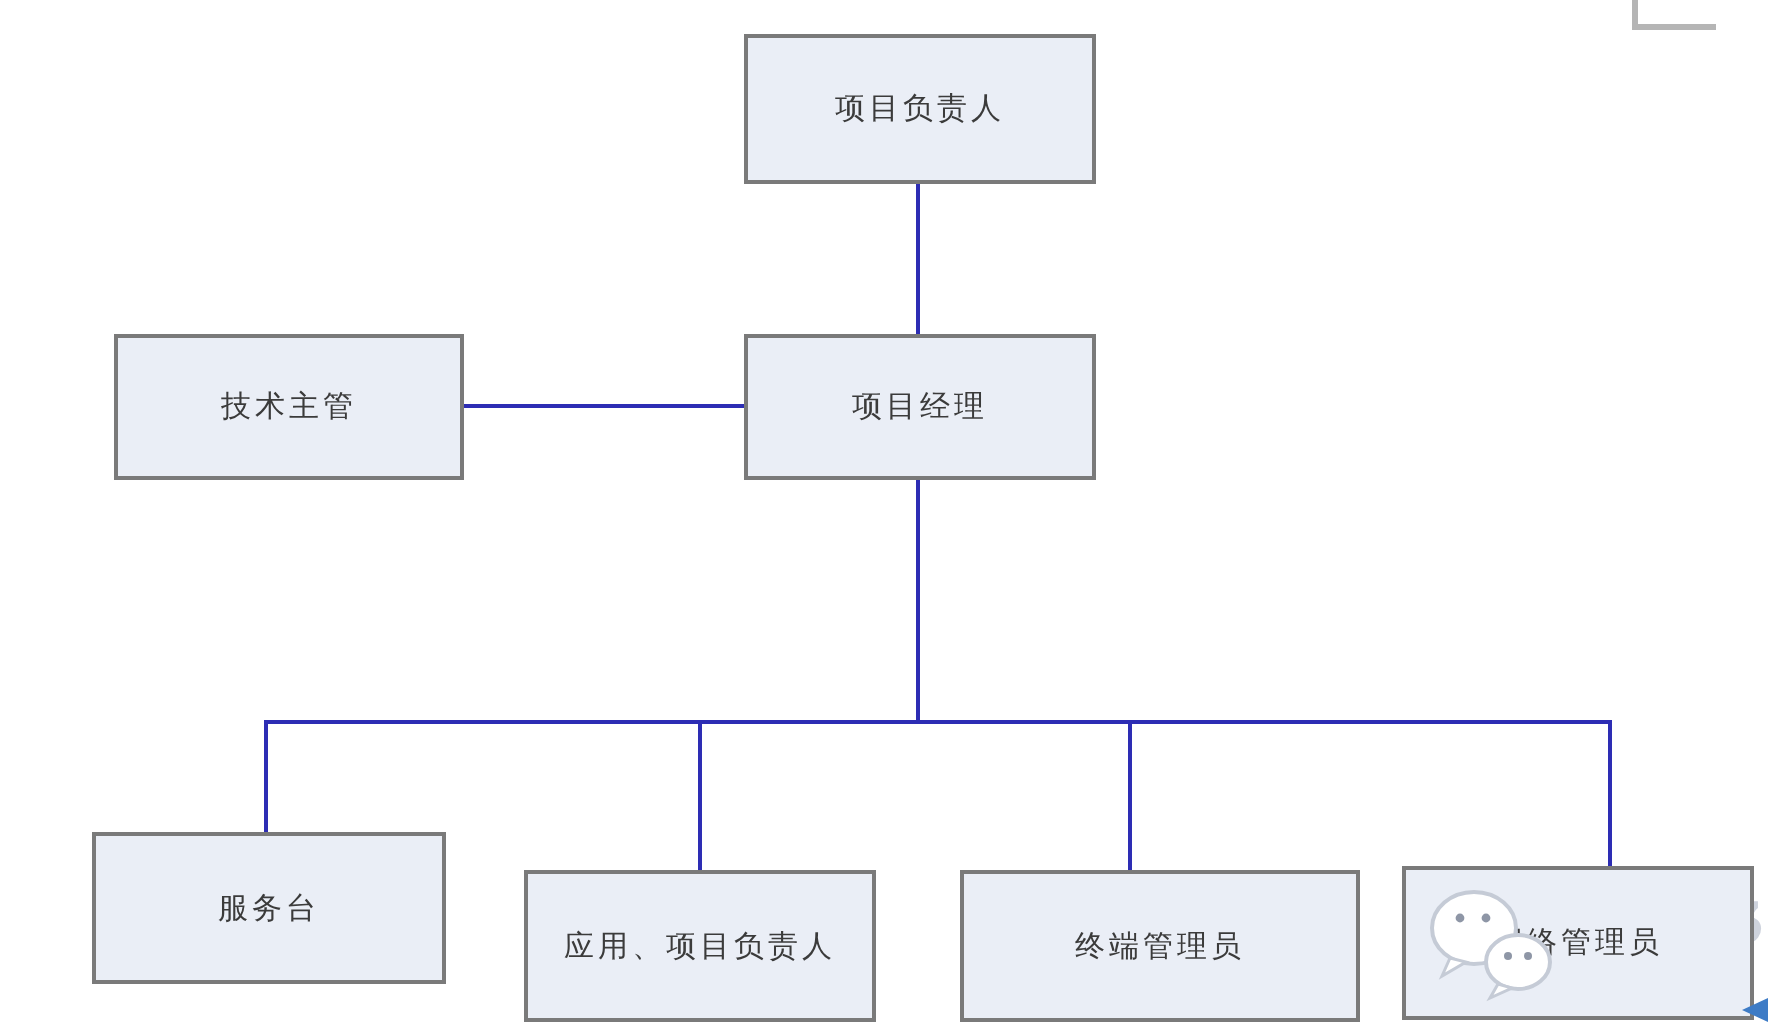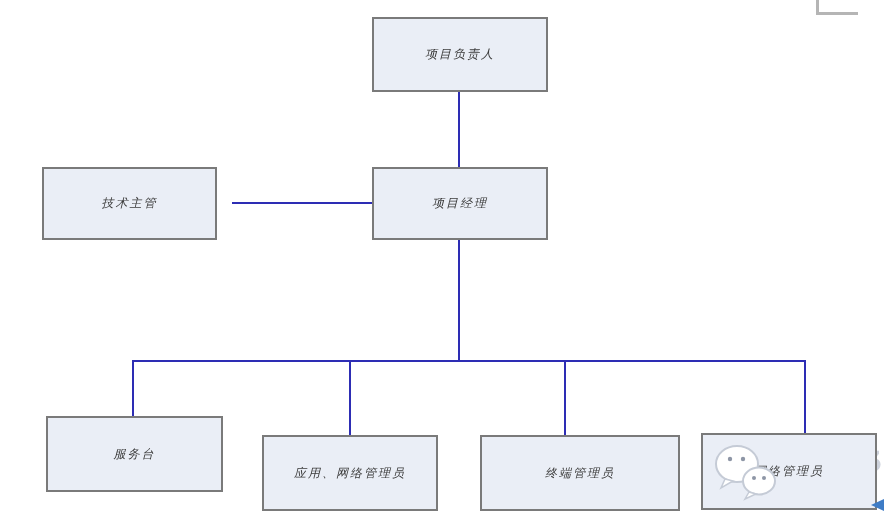--- a/index.html
+++ b/index.html
@@ -24,26 +24,25 @@
     background:var(--box-fill);
     border:2px solid var(--box-border);
     box-sizing:border-box;
     display:flex;
     align-items:center;
     justify-content:center;
     z-index:3;
   }
   .node .label{
     color:var(--box-text);
-    font-size:12px;
+    font-size:15px;
     letter-spacing:2px;
     white-space:nowrap;
     position:relative;
     z-index:3;
-    font-style:italic;
   }
   .edge{
     position:absolute;
     background:var(--connector);
     z-index:1;
   }
   .watermark-text{
     position:absolute;
     left:741px;top:441px;
     font-size:45px;
@@ -71,21 +70,21 @@
   .left-arrow{
     position:absolute;left:871px;top:499px;
     width:0;height:0;
     border-top:6px solid transparent;
     border-bottom:6px solid transparent;
     border-right:13px solid var(--arrow-blue);
     z-index:5;
   }
   
   #node-project-leader{left:372px;top:17px;width:176px;height:75px;}
-  #node-tech-supervisor{left:42px;top:167px;width:175px;height:73px;}
+  #node-tech-supervisor{left:57px;top:167px;width:175px;height:73px;}
   #node-project-manager{left:372px;top:167px;width:176px;height:73px;}
   #node-service-desk{left:46px;top:416px;width:177px;height:76px;}
   #node-app-db-admin{left:262px;top:435px;width:176px;height:76px;}
   #node-terminal-admin{left:480px;top:435px;width:200px;height:76px;}
   #node-network-admin{left:701px;top:433px;width:176px;height:77px;}
   
   #edge-leader-pm{left:458px;top:92px;width:2px;height:75px;}
   #edge-tech-pm{left:232px;top:202px;width:140px;height:2px;}
   #edge-pm-bus{left:458px;top:240px;width:2px;height:121px;}
   #edge-bus{left:132px;top:360px;width:674px;height:2px;}
@@ -118,21 +117,21 @@
 
   <div class="node" id="node-project-manager">
     <span class="label">项目经理</span>
   </div>
 
   <div class="node" id="node-service-desk">
     <span class="label">服务台</span>
   </div>
 
   <div class="node" id="node-app-db-admin">
-    <span class="label">应用、网络管理员</span>
+    <span class="label">应用、项目负责人</span>
   </div>
 
   <div class="node" id="node-terminal-admin">
     <span class="label">终端管理员</span>
   </div>
 
   <div class="node" id="node-network-admin">
     <span class="label">网络管理员</span>
   </div>
 

